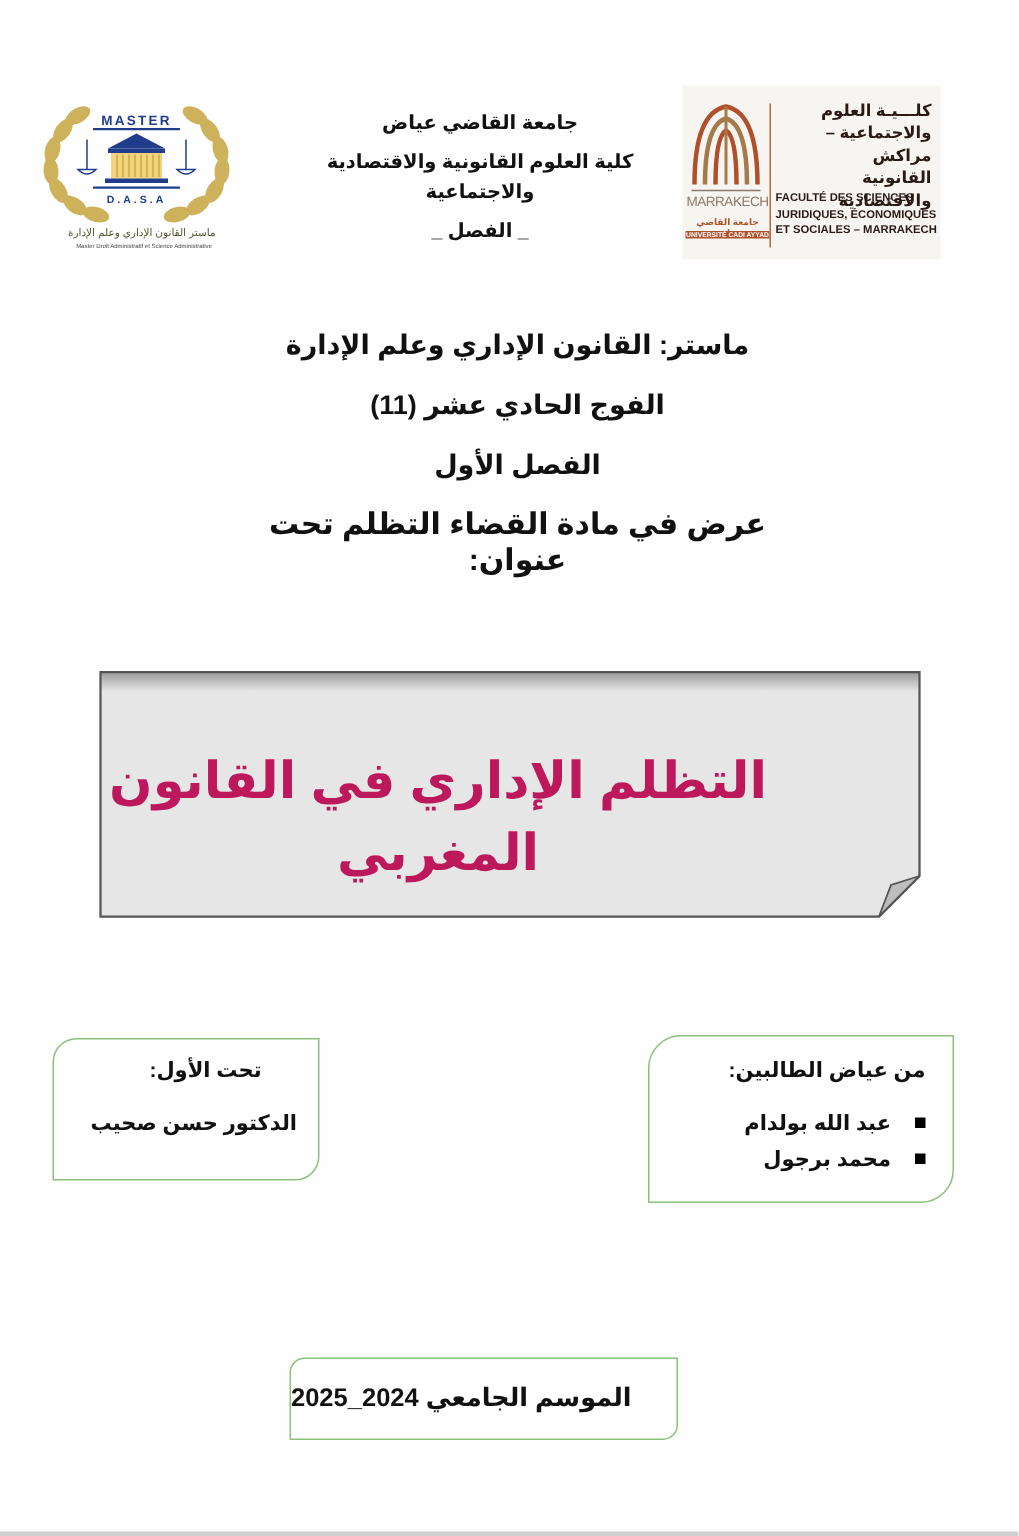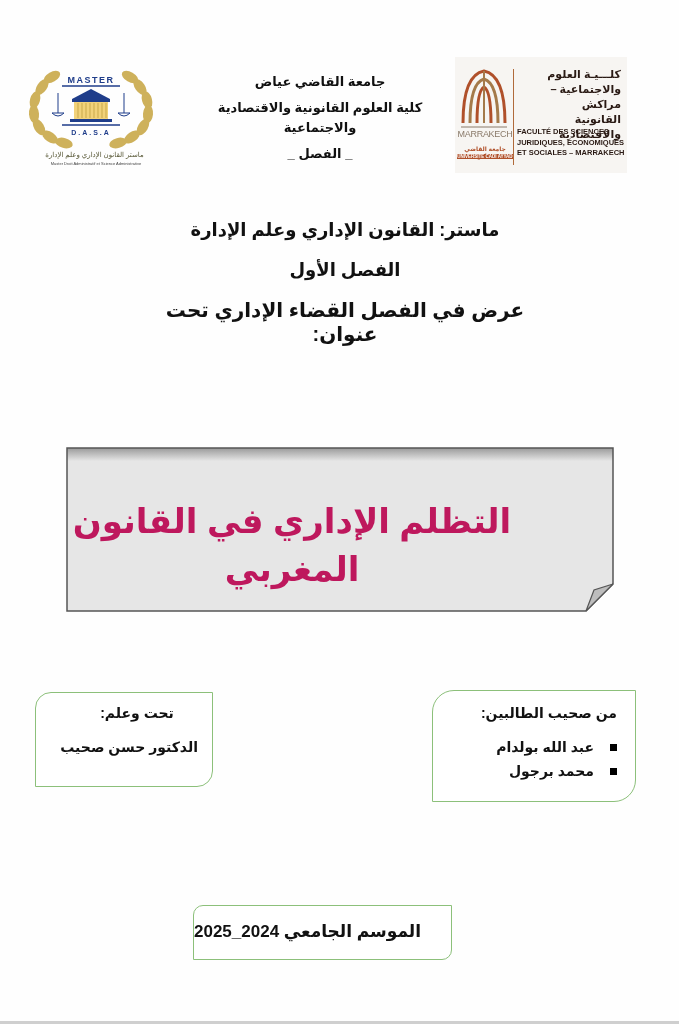--- a/index.html
+++ b/index.html
@@ -137,55 +137,56 @@
   </div>
   <div class="fac-fr">
     <div>FACULTÉ DES SCIENCES</div>
     <div>JURIDIQUES, ÉCONOMIQUES</div>
     <div>ET SOCIALES – MARRAKECH</div>
   </div>
 </div>
 
 <div class="abs program">
   <div class="line">ماستر: القانون الإداري وعلم الإدارة</div>
+  <div class="line">الفوج الحادي عشر (11)</div>
   <div class="line">الفصل الأول</div>
-  <div class="line last">عرض في الفصل القضاء الإداري تحت عنوان:</div>
+  <div class="line last">عرض في مادة القضاء التظلم تحت عنوان:</div>
 </div>
 
 <div class="abs title-box">
   <svg width="550" height="167" viewBox="0 0 550 167">
     <defs>
       <linearGradient id="topShade" x1="0" y1="0" x2="0" y2="1">
         <stop offset="0" stop-color="#9a9a9a"></stop>
         <stop offset="0.08" stop-color="#e6e6e6"></stop>
         <stop offset="1" stop-color="#e6e6e6"></stop>
       </linearGradient>
     </defs>
     <path d="M1 1 L547 1 L547 137 L520 164 L1 164 Z" fill="url(#topShade)" stroke="#555" stroke-width="1.5"></path>
     <path d="M547 137 L528 143 L520 164 Z" fill="#bdbdbd" stroke="#555" stroke-width="1.2"></path>
   </svg>
   <div class="title-text">التظلم الإداري في القانون المغربي</div>
 </div>
 
 <div class="abs box-green students-box">
   <div class="heading">
-    <span>من صحيب </span><span class="u">الطالبين:</span>
+    <span>من عياض </span><span class="u">الطالبين:</span>
   </div>
   <ul>
     <li>
       <span class="bullet"></span>
       <span>عبد الله بولدام</span>
     </li>
     <li>
       <span class="bullet"></span>
       <span>محمد برجول</span>
     </li>
   </ul>
 </div>
 
 <div class="abs box-green supervisor-box">
-  <div class="heading">تحت وعلم:</div>
+  <div class="heading">تحت الأول:</div>
   <div class="name">الدكتور حسن صحيب</div>
 </div>
 
 <div class="abs box-green season-box">الموسم الجامعي 2024_2025</div>
 
 <div class="abs bottom-bar"></div>
 
 </body></html>

